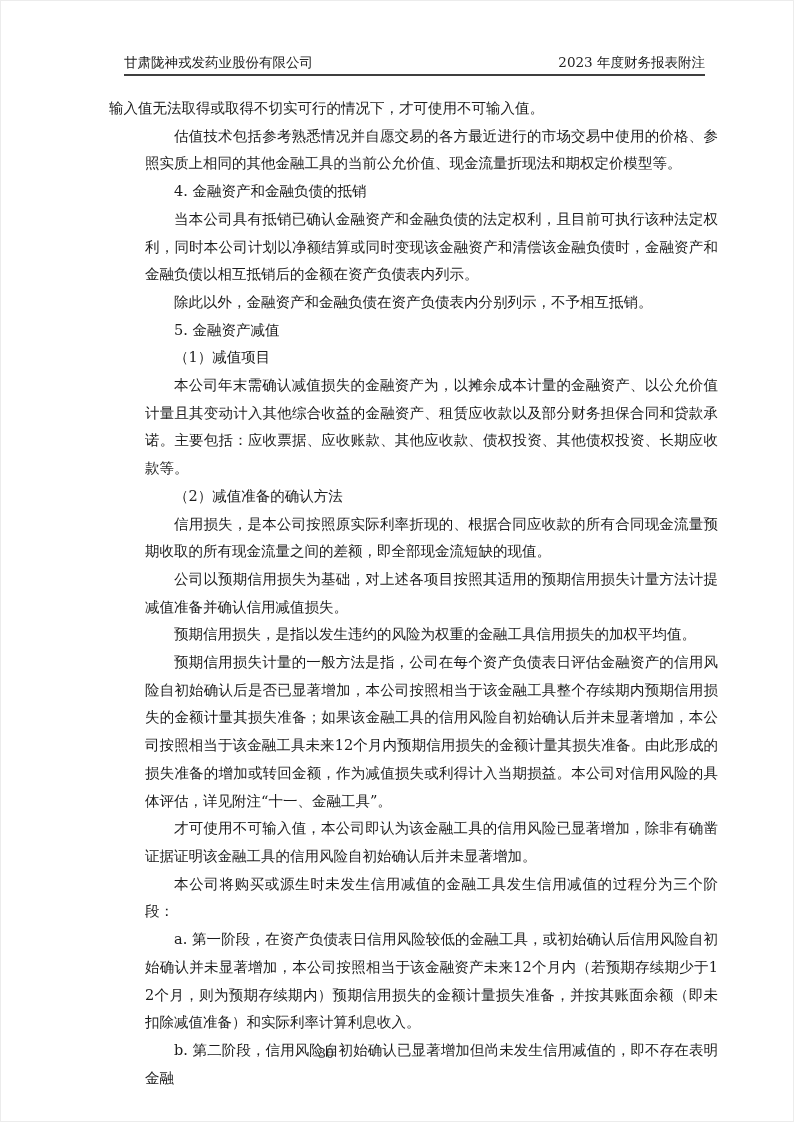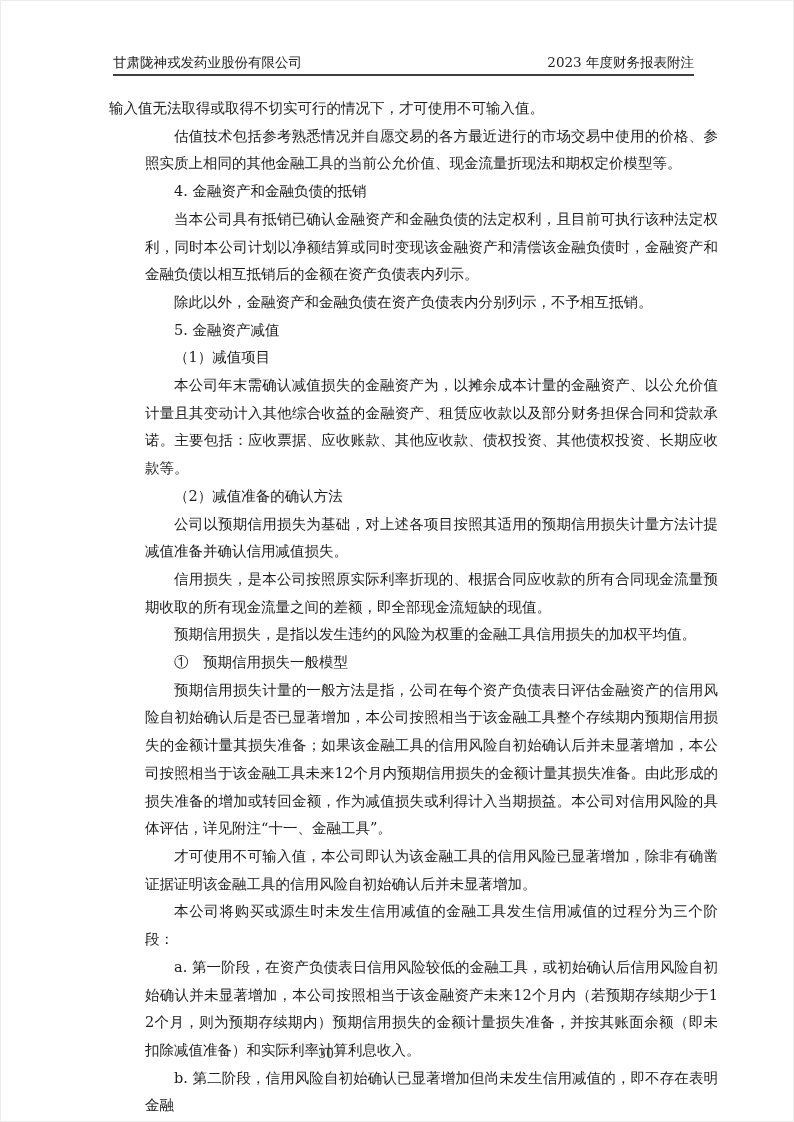--- a/index.html
+++ b/index.html
@@ -8,21 +8,21 @@
     width: 794px;
     height: 1122px;
     background: #ffffff;
     overflow: hidden;
     font-family: "DejaVu Serif", "Liberation Serif", serif;
     color: #1c1c1c;
     box-shadow: inset 0 0 0 1px #ececec;
   }
   .hdr {
     position: absolute;
-    left: 113px;
+    left: 124px;
     width: 581px;
     top: 55px;
     display: flex;
     justify-content: space-between;
     align-items: flex-end;
     font-size: 13.5px;
     line-height: 15px;
     padding-bottom: 4px;
     border-bottom: 2px solid #3f3f3f;
     color: #222222;
@@ -71,24 +71,23 @@
 
   <p class="para">输入值无法取得或取得不切实可行的情况下，才可使用不可输入值。</p>
       <p class="para indent">估值技术包括参考熟悉情况并自愿交易的各方最近进行的市场交易中使用的价格、参照实质上相同的其他金融工具的当前公允价值、现金流量折现法和期权定价模型等。</p>
       <p class="para indent">4. 金融资产和金融负债的抵销</p>
       <p class="para indent">当本公司具有抵销已确认金融资产和金融负债的法定权利，且目前可执行该种法定权利，同时本公司计划以净额结算或同时变现该金融资产和清偿该金融负债时，金融资产和金融负债以相互抵销后的金额在资产负债表内列示。</p>
       <p class="para indent">除此以外，金融资产和金融负债在资产负债表内分别列示，不予相互抵销。</p>
       <p class="para indent">5. 金融资产减值</p>
       <p class="para indent">（1）减值项目</p>
       <p class="para indent">本公司年末需确认减值损失的金融资产为，以摊余成本计量的金融资产、以公允价值计量且其变动计入其他综合收益的金融资产、租赁应收款以及部分财务担保合同和贷款承诺。主要包括：应收票据、应收账款、其他应收款、债权投资、其他债权投资、长期应收款等。</p>
       <p class="para indent">（2）减值准备的确认方法</p>
+      <p class="para indent">信用损失，是本公司按照原实际利率折现的、根据合同应收款的所有合同现金流量预期收取的所有现金流量之间的差额，即全部现金流短缺的现值。</p>
       <p class="para indent">公司以预期信用损失为基础，对上述各项目按照其适用的预期信用损失计量方法计提减值准备并确认信用减值损失。</p>
-      <p class="para indent">信用损失，是本公司按照原实际利率折现的、根据合同应收款的所有合同现金流量预期收取的所有现金流量之间的差额，即全部现金流短缺的现值。</p>
       <p class="para indent">预期信用损失，是指以发生违约的风险为权重的金融工具信用损失的加权平均值。</p>
-      <p class="para indent">①　预期信用损失一般模型</p>
       <p class="para indent">预期信用损失计量的一般方法是指，公司在每个资产负债表日评估金融资产的信用风险自初始确认后是否已显著增加，本公司按照相当于该金融工具整个存续期内预期信用损失的金额计量其损失准备；如果该金融工具的信用风险自初始确认后并未显著增加，本公司按照相当于该金融工具未来12个月内预期信用损失的金额计量其损失准备。由此形成的损失准备的增加或转回金额，作为减值损失或利得计入当期损益。本公司对信用风险的具体评估，详见附注“十一、金融工具”。</p>
       <p class="para indent">才可使用不可输入值，本公司即认为该金融工具的信用风险已显著增加，除非有确凿证据证明该金融工具的信用风险自初始确认后并未显著增加。</p>
       <p class="para indent">本公司将购买或源生时未发生信用减值的金融工具发生信用减值的过程分为三个阶段：</p>
       <p class="para indent">a. 第一阶段，在资产负债表日信用风险较低的金融工具，或初始确认后信用风险自初始确认并未显著增加，本公司按照相当于该金融资产未来12个月内（若预期存续期少于12个月，则为预期存续期内）预期信用损失的金额计量损失准备，并按其账面余额（即未扣除减值准备）和实际利率计算利息收入。</p>
       <p class="para indent">b. 第二阶段，信用风险自初始确认已显著增加但尚未发生信用减值的，即不存在表明金融</p>
     </div>
 
   <div class="ftr">
     <span>30</span>
   </div>

